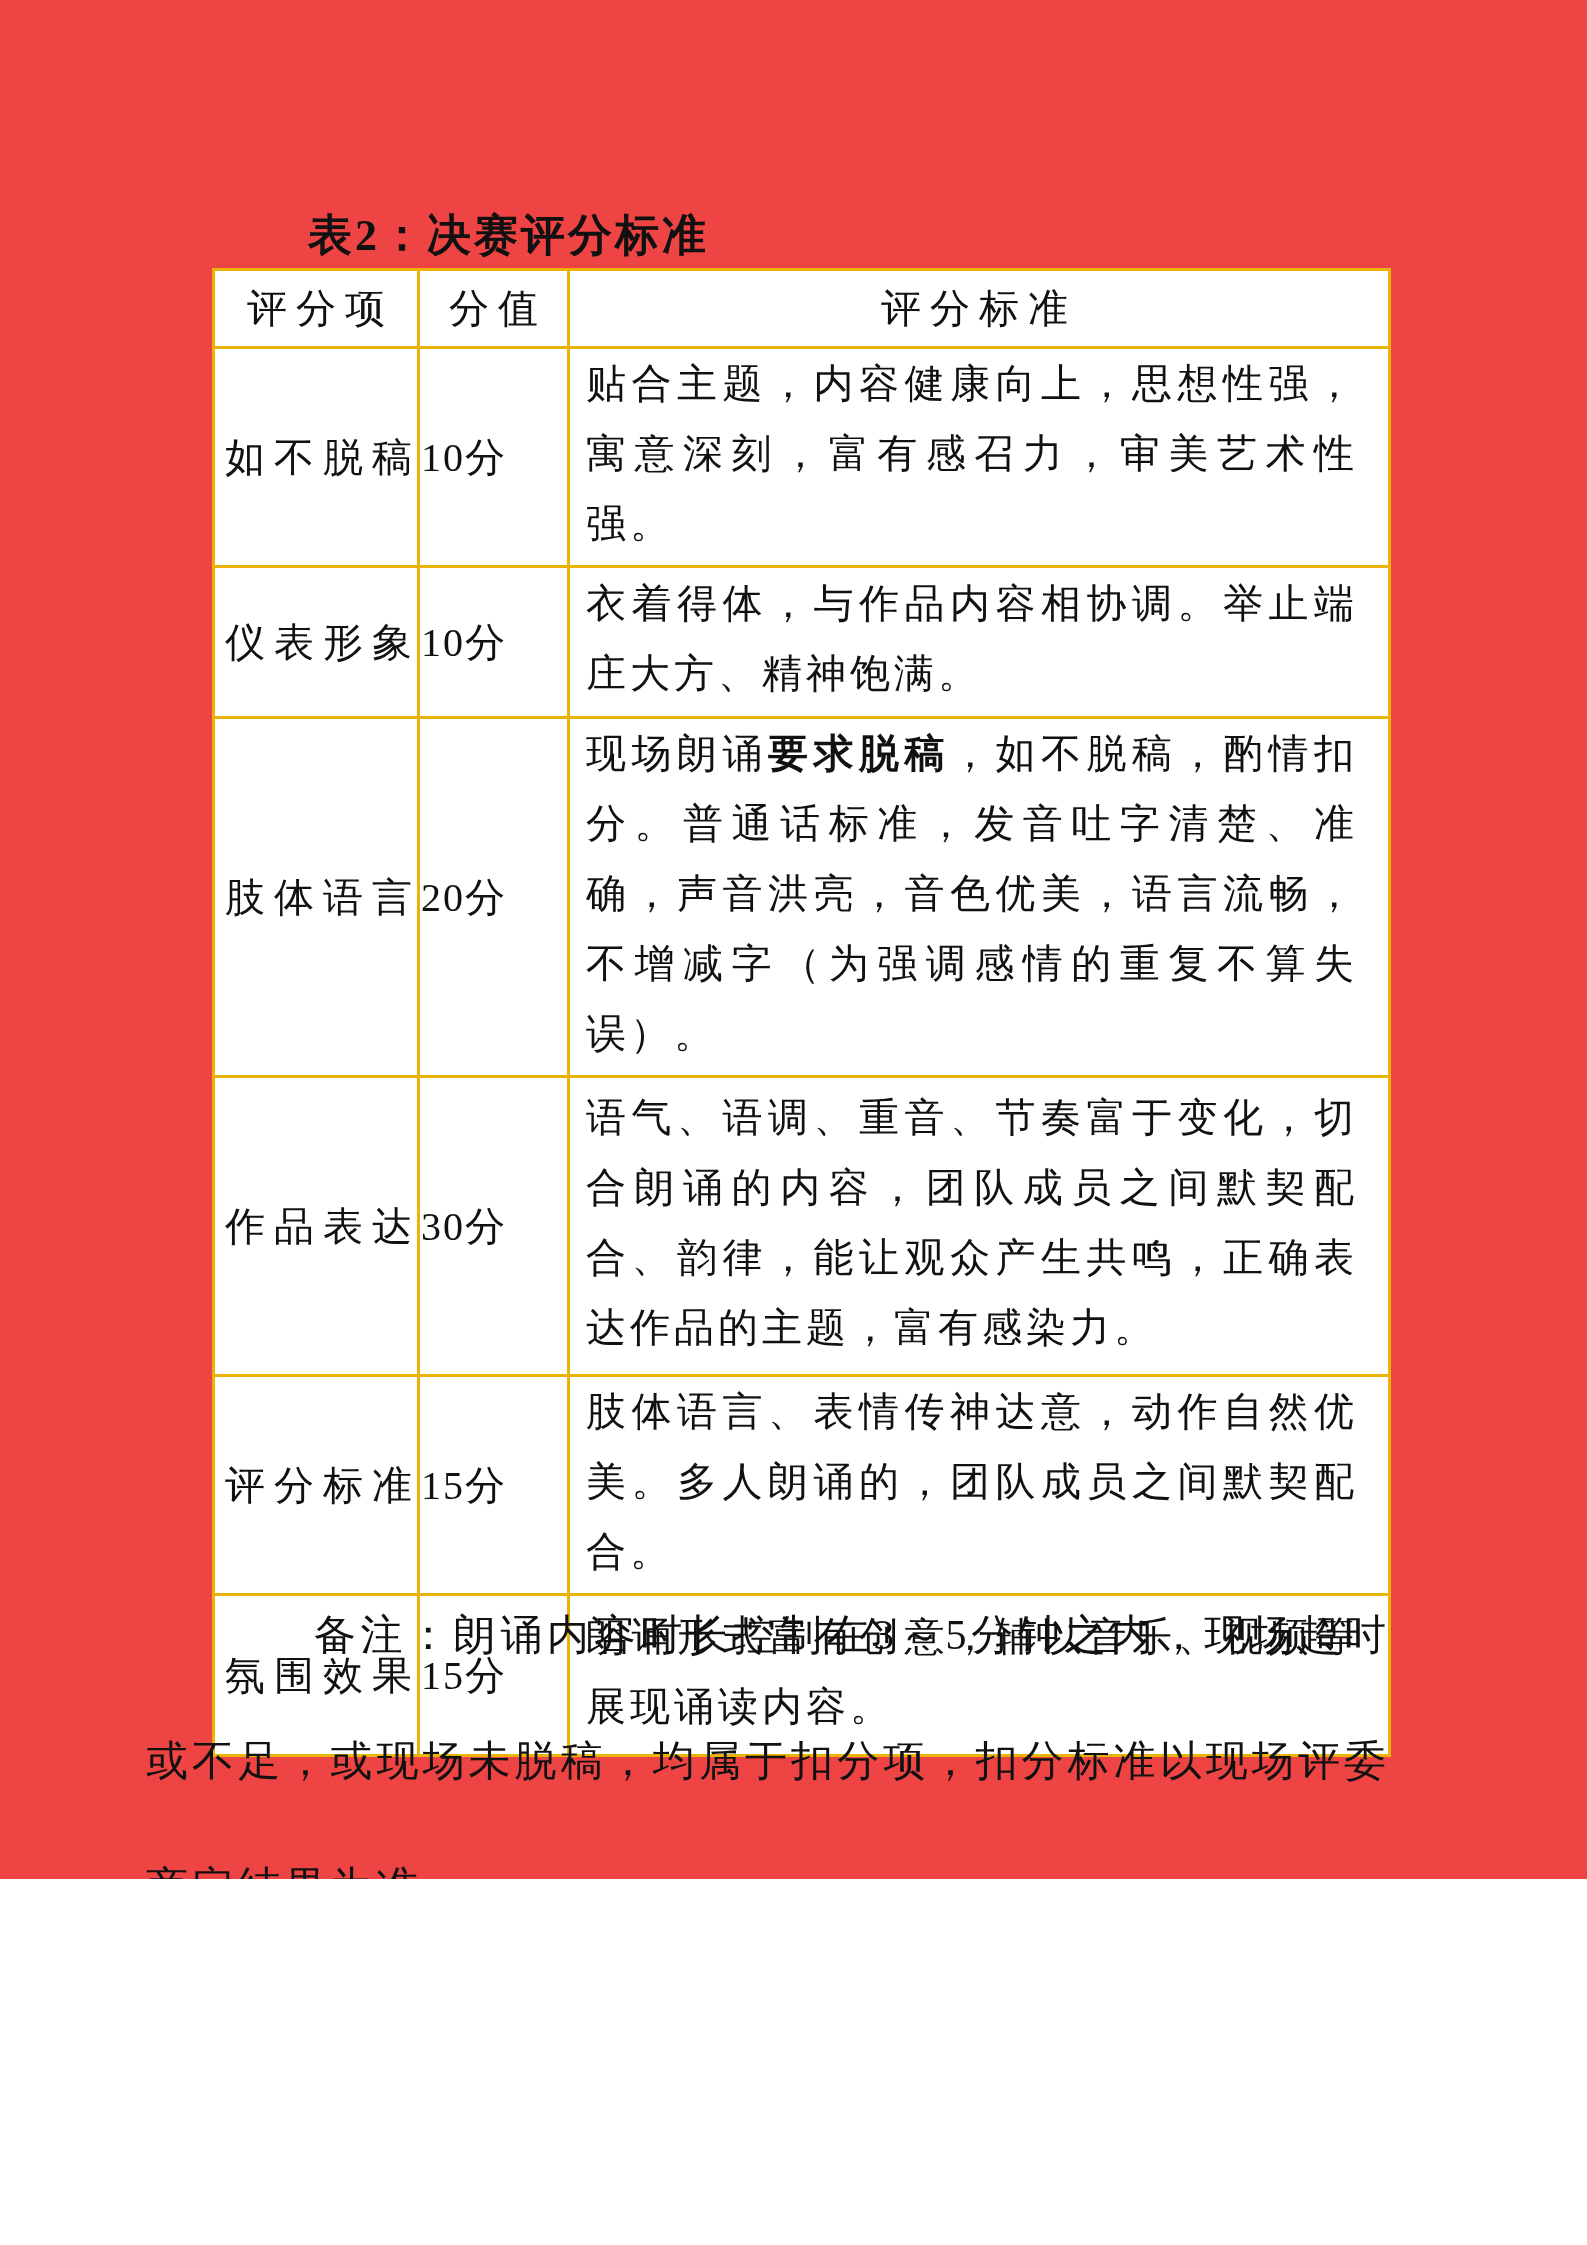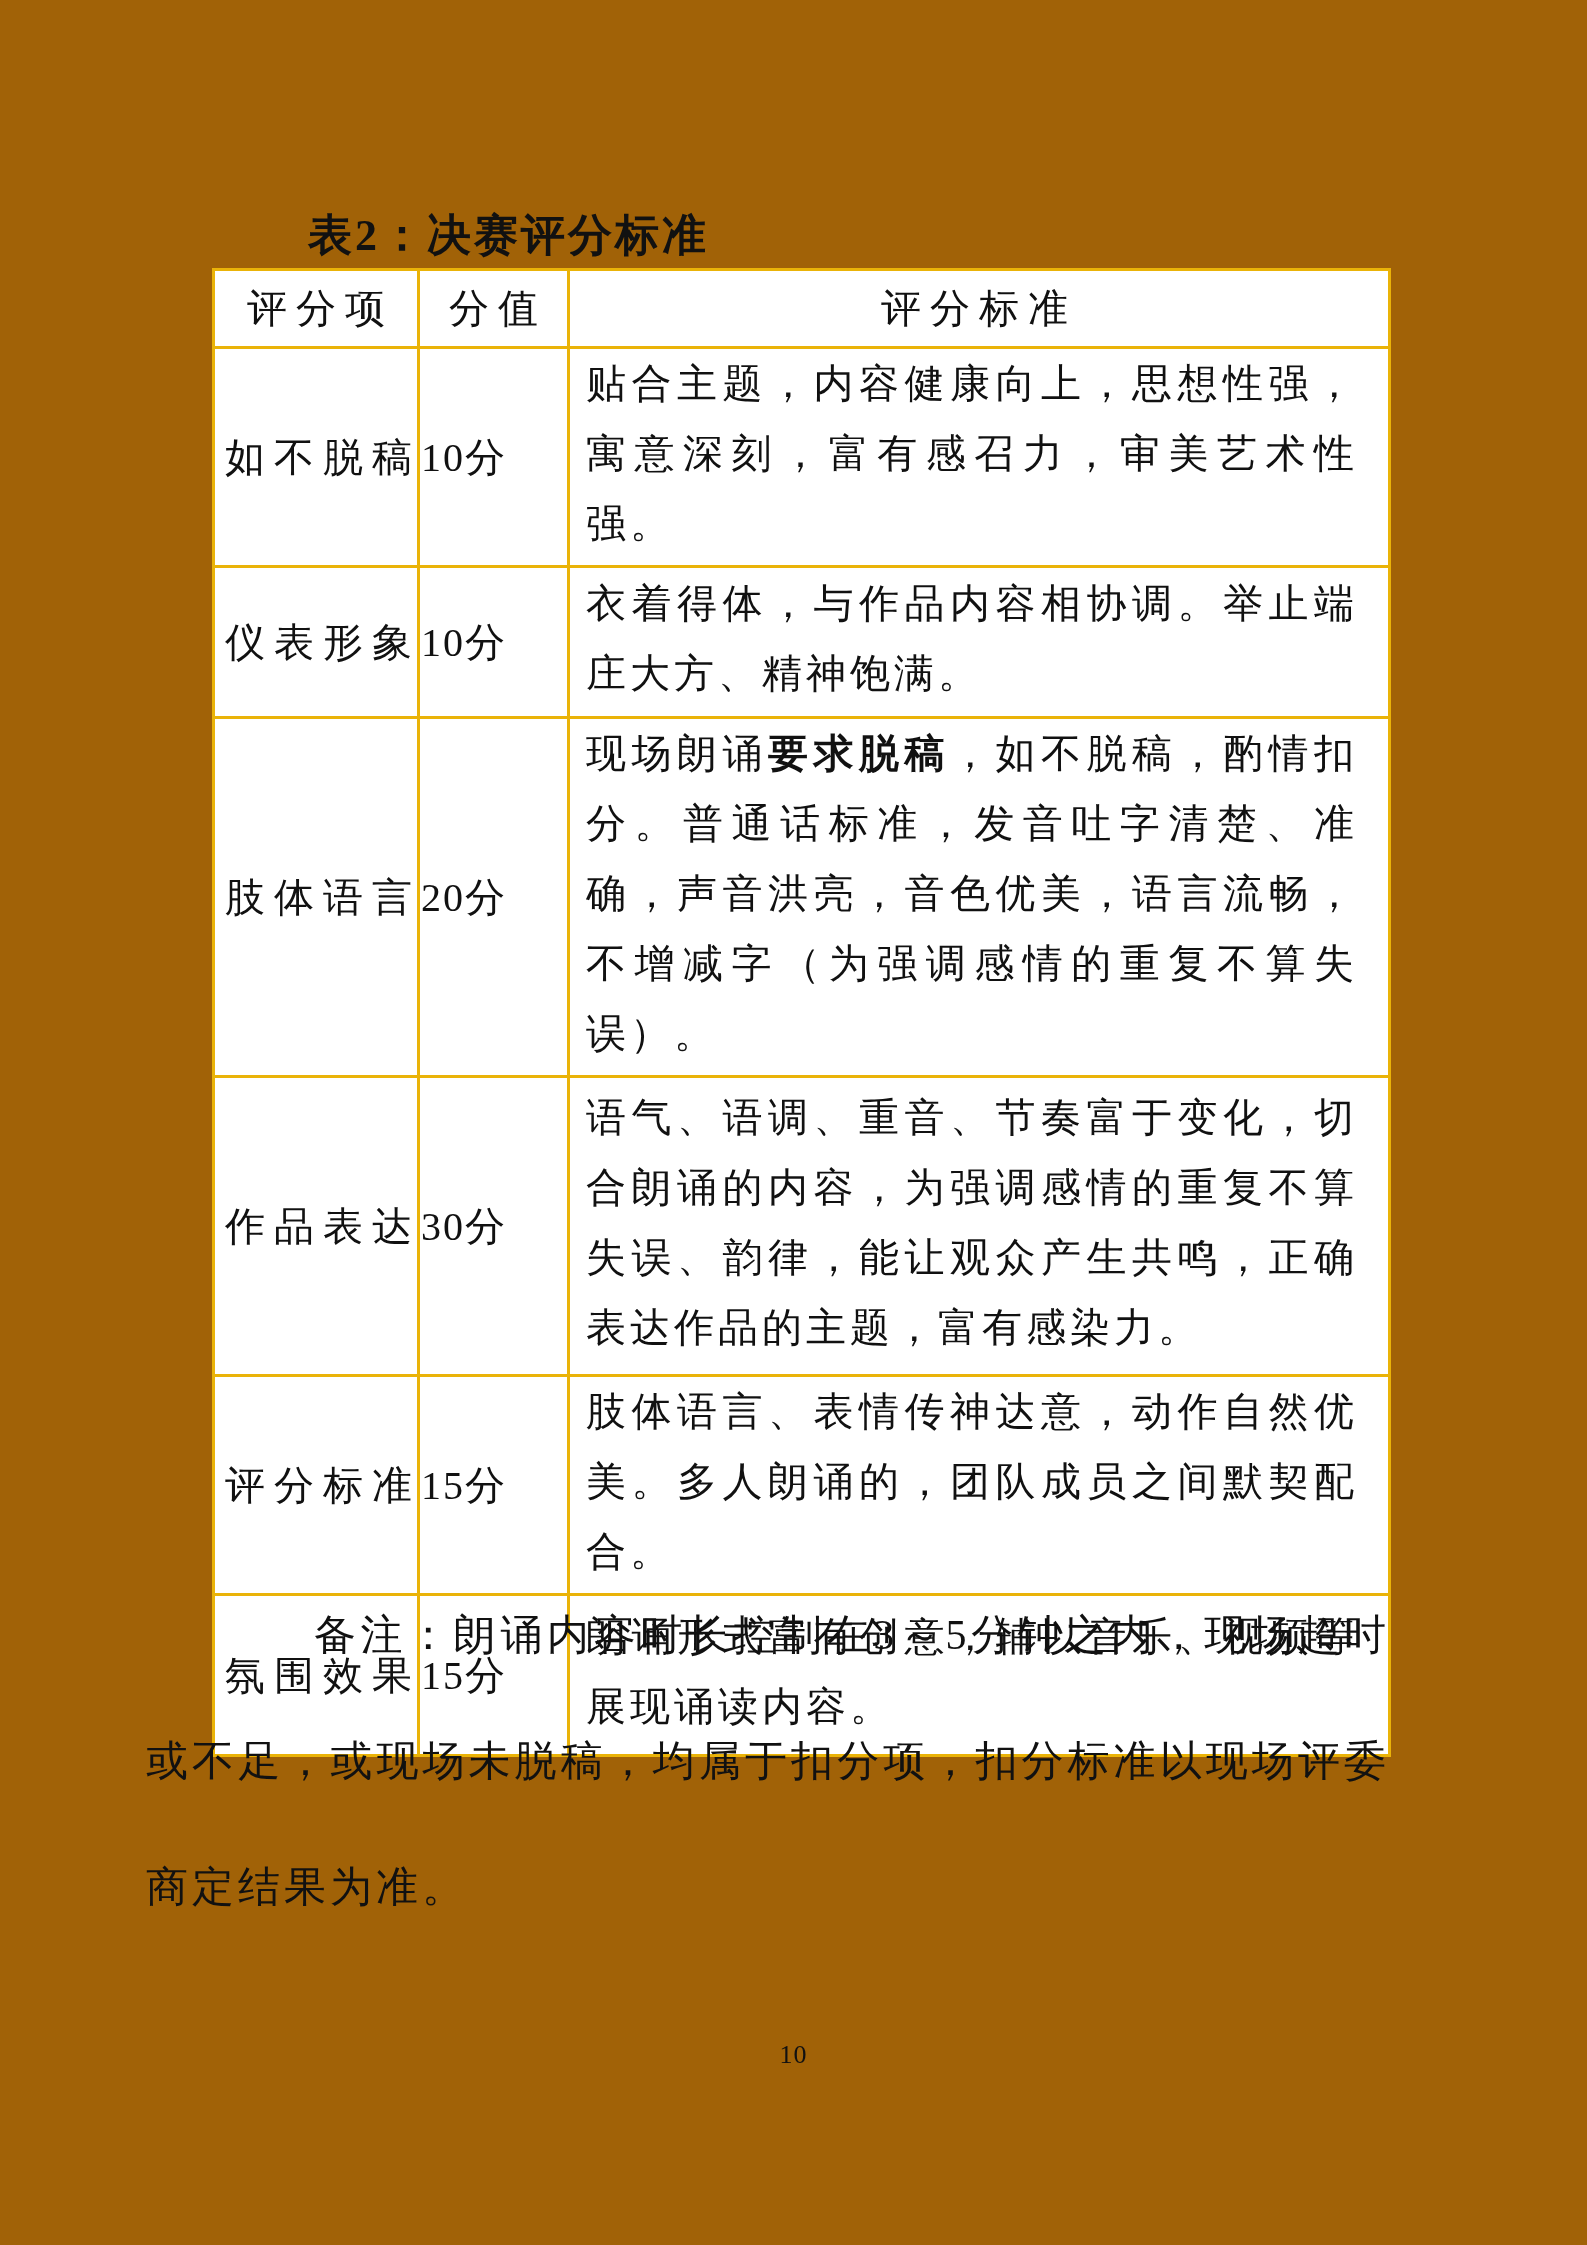--- a/index.html
+++ b/index.html
@@ -3,22 +3,22 @@
 <meta charset="utf-8">
 <style>
   html, body {
     margin: 0;
     padding: 0;
     background: #ffffff;
   }
   .page {
     position: relative;
     width: 1587px;
-    height: 2245px;
-    background: #a16207;
+    height: 1879px;
+    background: #ef4444;
     color: #111111;
     font-family: "Liberation Serif", "DejaVu Serif", serif;
     overflow: hidden;
   }
   .doc-title {
     position: absolute;
     left: 308px;
     top: 206px;
     font-size: 44px;
     font-weight: bold;
@@ -128,21 +128,21 @@
 
       <tr class="h-4line">
         <td class="cell-center">肢体语言</td>
         <td class="cell-score">20分</td>
         <td class="cell-criteria"><span>现场朗诵</span><span class="bold-seg">要求脱稿</span><span>，如不脱稿，酌情扣分。普通话标准，发音吐字清楚、准确，声音洪亮，音色优美，语言流畅，不增减字（为强调感情的重复不算失误）。</span></td>
       </tr>
 
       <tr class="h-4line">
         <td class="cell-center">作品表达</td>
         <td class="cell-score">30分</td>
-        <td class="cell-criteria">语气、语调、重音、节奏富于变化，切合朗诵的内容，为强调感情的重复不算失误、韵律，能让观众产生共鸣，正确表达作品的主题，富有感染力。</td>
+        <td class="cell-criteria">语气、语调、重音、节奏富于变化，切合朗诵的内容，团队成员之间默契配合、韵律，能让观众产生共鸣，正确表达作品的主题，富有感染力。</td>
       </tr>
 
       <tr class="h-2line-b">
         <td class="cell-center">评分标准</td>
         <td class="cell-score">15分</td>
         <td class="cell-criteria">肢体语言、表情传神达意，动作自然优美。多人朗诵的，团队成员之间默契配合。</td>
       </tr>
 
       <tr class="h-2line-c">
         <td class="cell-center">氛围效果</td>

